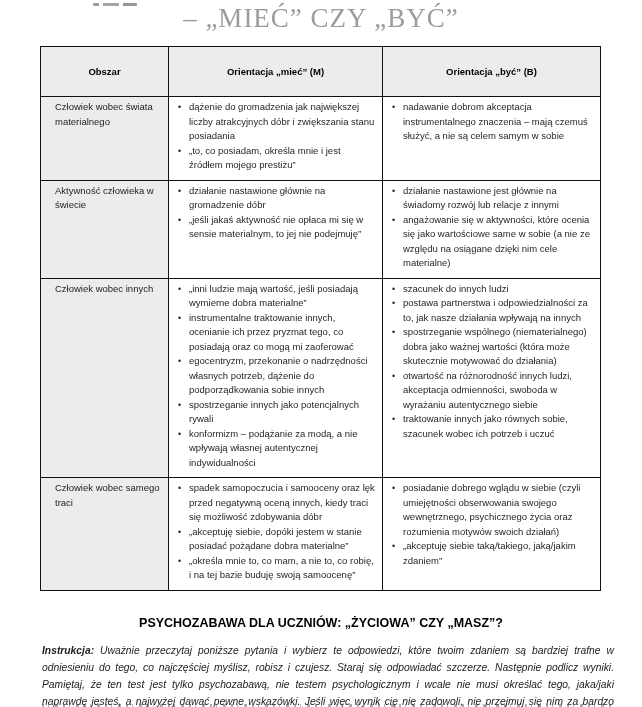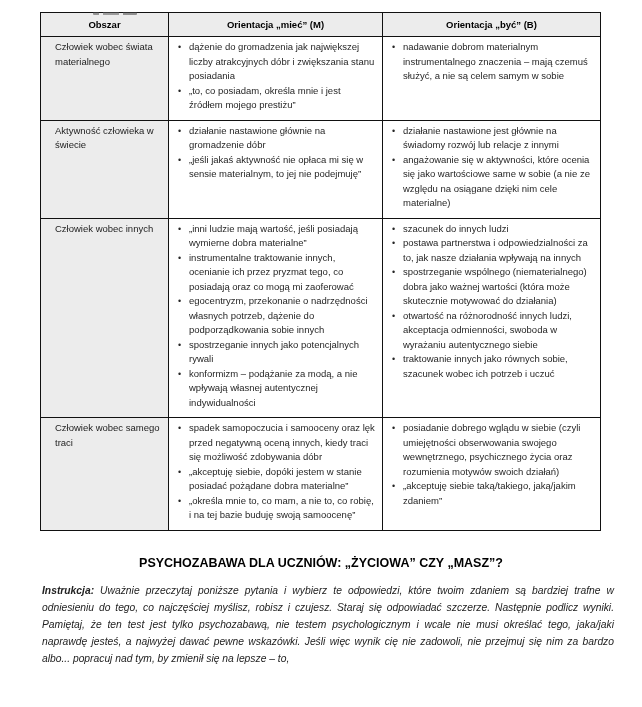--- a/index.html
+++ b/index.html
@@ -30,21 +30,21 @@
     border-collapse:collapse;table-layout:fixed;
     margin:12px 0 0 40px;width:560px;
     border:1.5px solid #111;
   }
   table.orient col.c1{width:128px;}
   table.orient col.c2{width:214px;}
   table.orient col.c3{width:218px;}
   table.orient th{
     border:1px solid #111;background:#ececec;
     font-size:9.5px;font-weight:bold;text-align:center;
-    padding:6px 3px;color:#000;margin-top:34px;
+    padding:19px 3px;color:#000;margin-top:34px;
   }
   table.orient td{
     border:1px solid #111;vertical-align:top;
     font-size:9.5px;line-height:14.5px;color:#262626;
     padding:3px 6px 7px 6px;
   }
   table.orient td.area{background:#ececec;padding-left:14px;color:#1d1d1d;}
   .bullet{position:relative;padding-left:14px;}
   .bullet::before{content:"•";position:absolute;left:3px;top:0;font-size:9px;}
 
@@ -73,20 +73,21 @@
     opacity:.5;
   }
 </style>
 </head>
 <body>
 
 <div class="page">
 
   <div class="artifact"></div>
 
+  <div class="title">– „MIEĆ” CZY „BYĆ”</div>
 
 
   <table class="orient">
     <colgroup>
         <col class="c1">
         <col class="c2">
         <col class="c3">
       </colgroup>
     <thead>
       <tr>
@@ -96,21 +97,21 @@
       </tr>
     </thead>
     <tbody>
         <tr>
           <td class="area">Człowiek wobec świata materialnego</td>
           <td>
             <div class="bullet">dążenie do gromadzenia jak największej liczby atrakcyjnych dóbr i zwiększania stanu posiadania</div>
             <div class="bullet">„to, co posiadam, określa mnie i jest źródłem mojego prestiżu”</div>
           </td>
           <td>
-            <div class="bullet">nadawanie dobrom materialnym instrumentalnego znaczenia – mają czemuś służyć, a nie są celem samym w sobie</div>
+            <div class="bullet">nadawanie dobrom akceptacja instrumentalnego znaczenia – mają czemuś służyć, a nie są celem samym w sobie</div>
           </td>
         </tr>
         <tr>
           <td class="area">Aktywność człowieka w świecie</td>
           <td>
             <div class="bullet">działanie nastawione głównie na gromadzenie dóbr</div>
             <div class="bullet">„jeśli jakaś aktywność nie opłaca mi się w sensie materialnym, to jej nie podejmuję”</div>
           </td>
           <td>
             <div class="bullet">działanie nastawione jest głównie na świadomy rozwój lub relacje z innymi</div>

